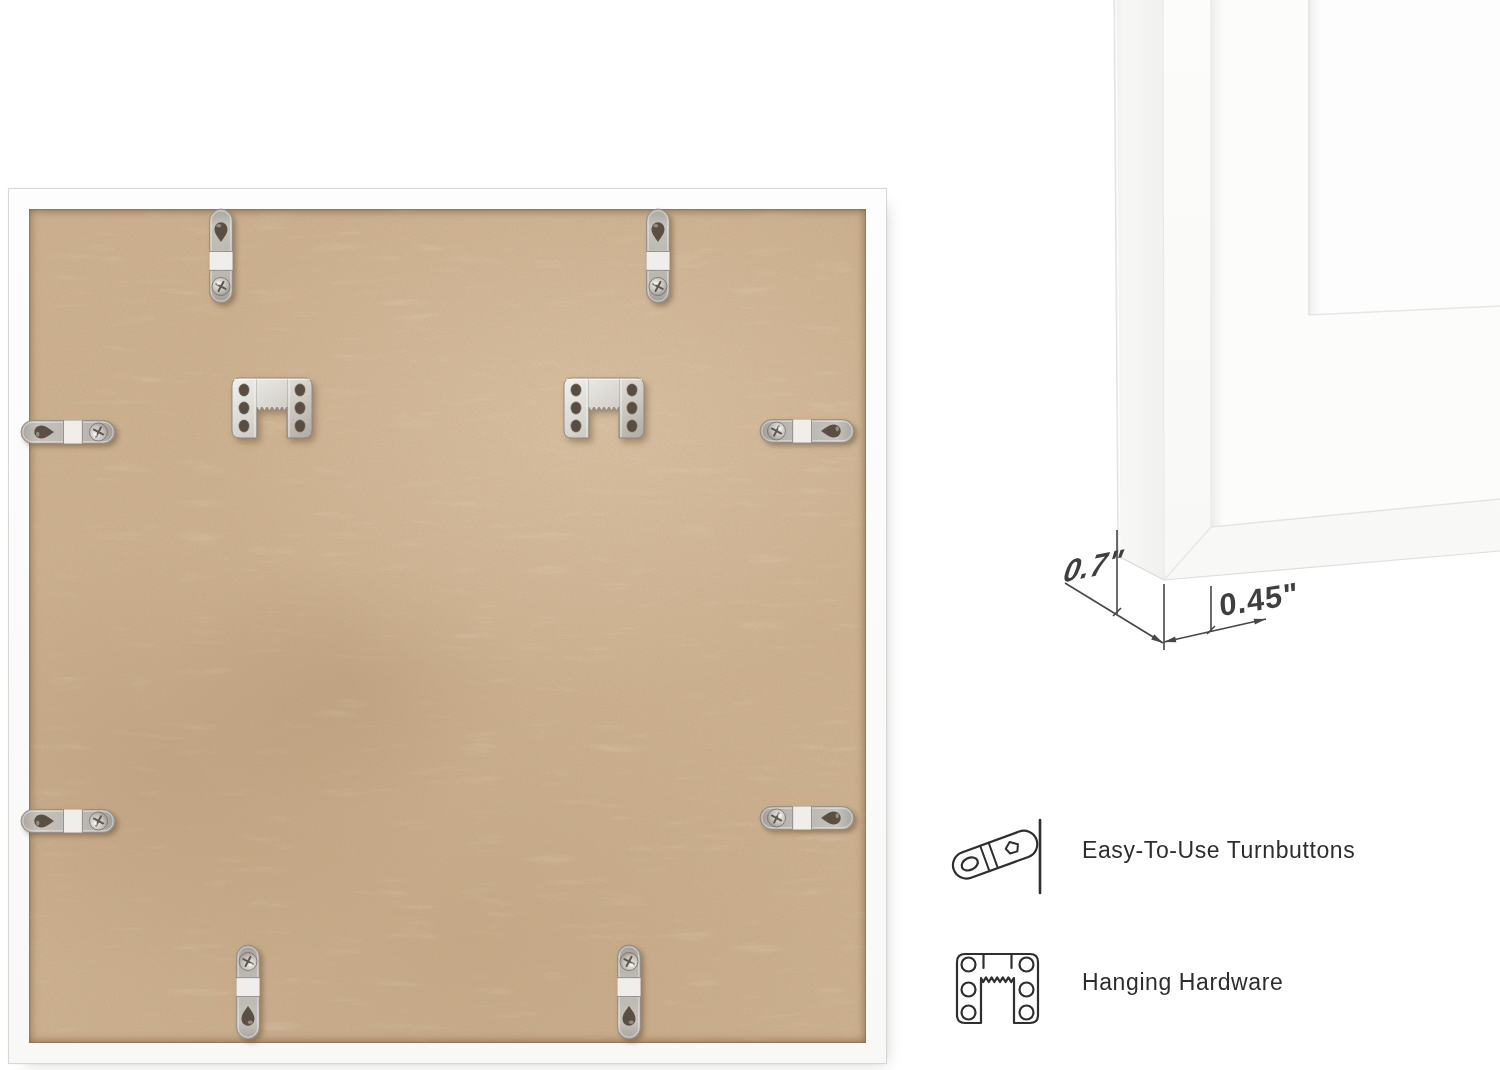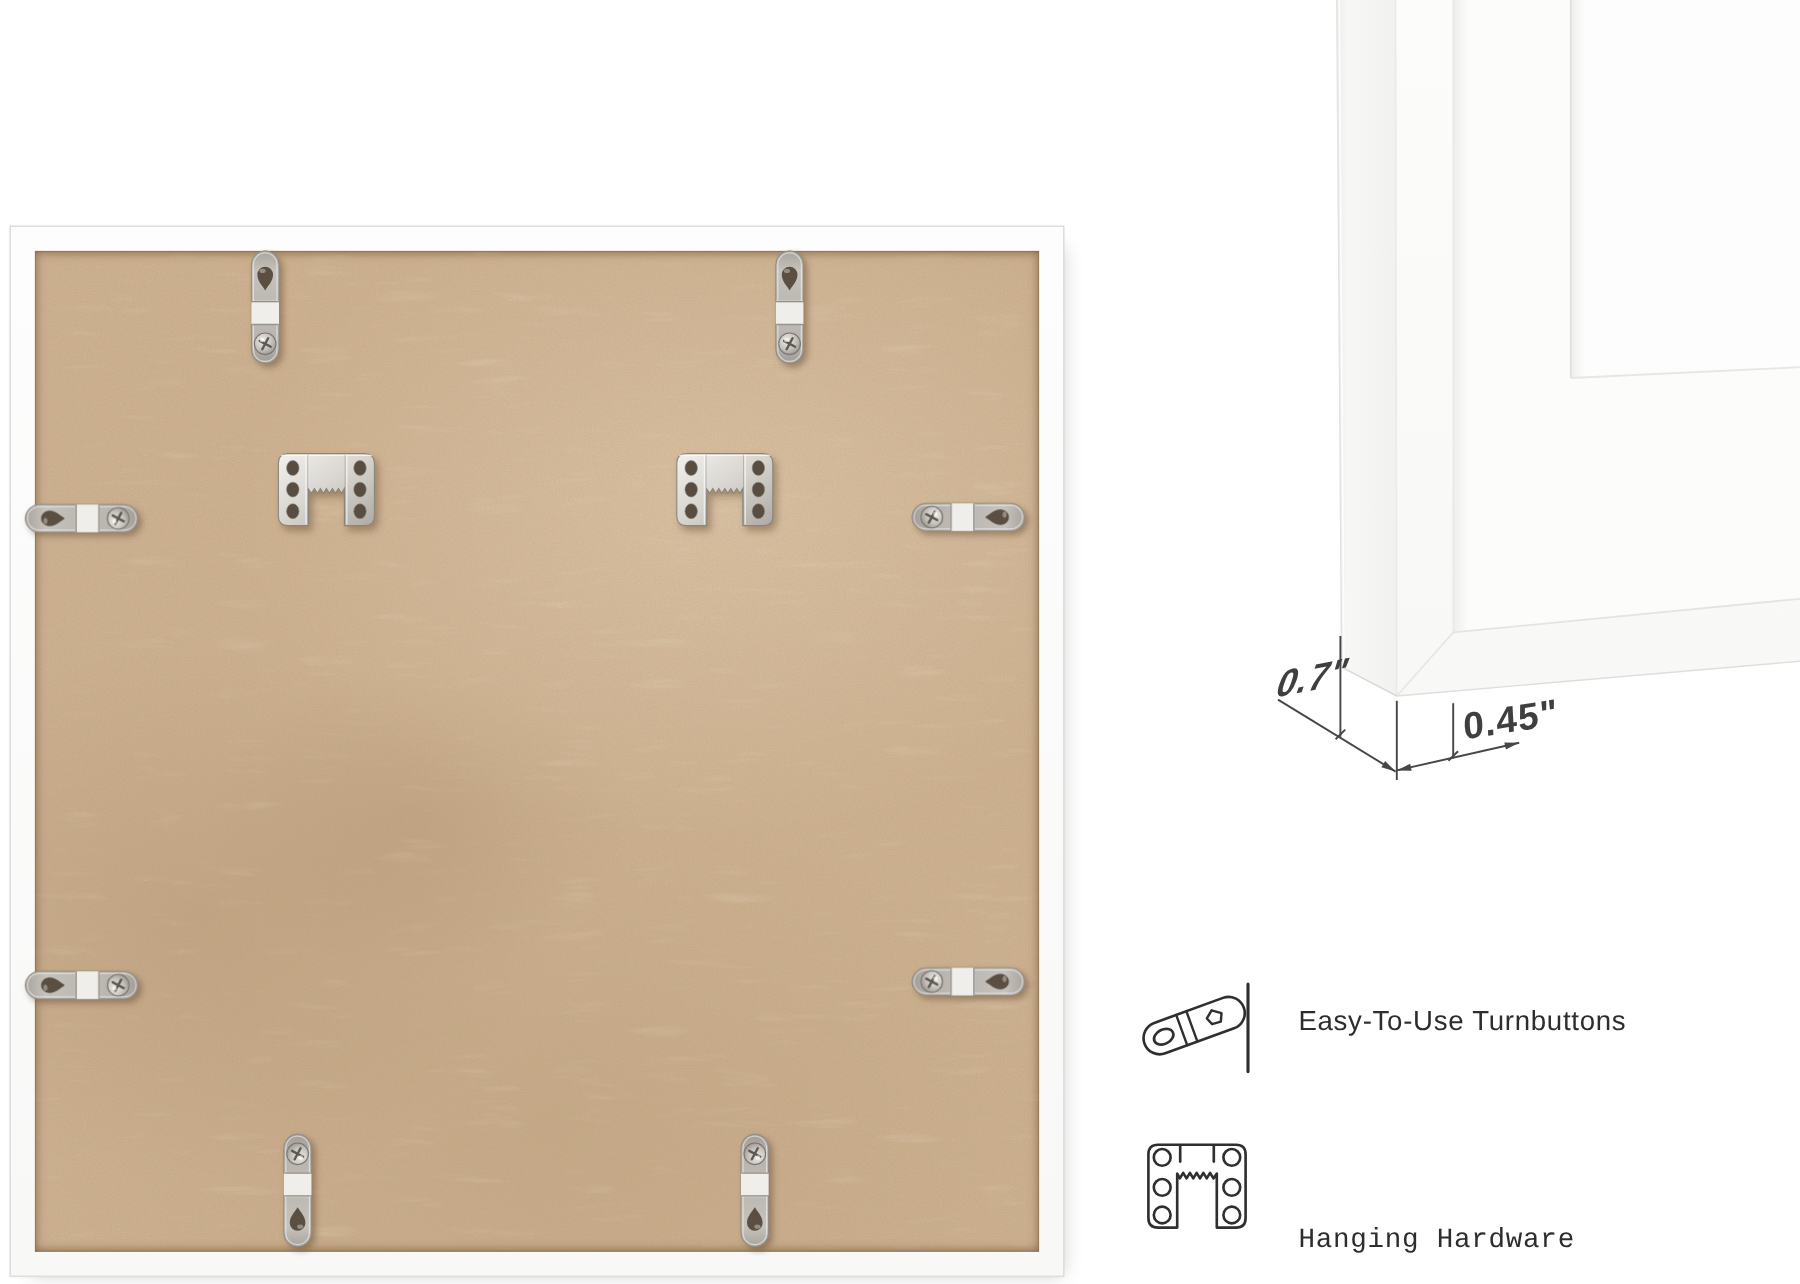--- a/index.html
+++ b/index.html
@@ -43,21 +43,21 @@
   .dim-face{left:1219px;top:582px;font-size:31px;
             transform:rotate(-9deg) skewX(-6deg);}
 
   
   .ficon{position:absolute;}
   .ficon-1{left:948px;top:810px;width:100px;height:90px;}
   .ficon-2{left:950px;top:946px;width:95px;height:85px;}
   .flabel{position:absolute;left:1082px;color:#2d2d2d;font-size:23px;
           letter-spacing:.6px;white-space:nowrap;}
   .flabel-1{top:837px;}
-  .flabel-2{top:1020px;font-family:Liberation Mono, monospace;}
+  .flabel-2{top:969px;}
 </style>
 </head>
 <body>
 
 <svg width="0" height="0" style="position:absolute" aria-hidden="true">
   <defs>
     <linearGradient id="tbGrad" x1="0" y1="0" x2="0" y2="1">
       <stop offset="0" stop-color="#a8a49d"></stop>
       <stop offset="0.18" stop-color="#c6c2bc"></stop>
       <stop offset="0.43" stop-color="#bdb9b3"></stop>

